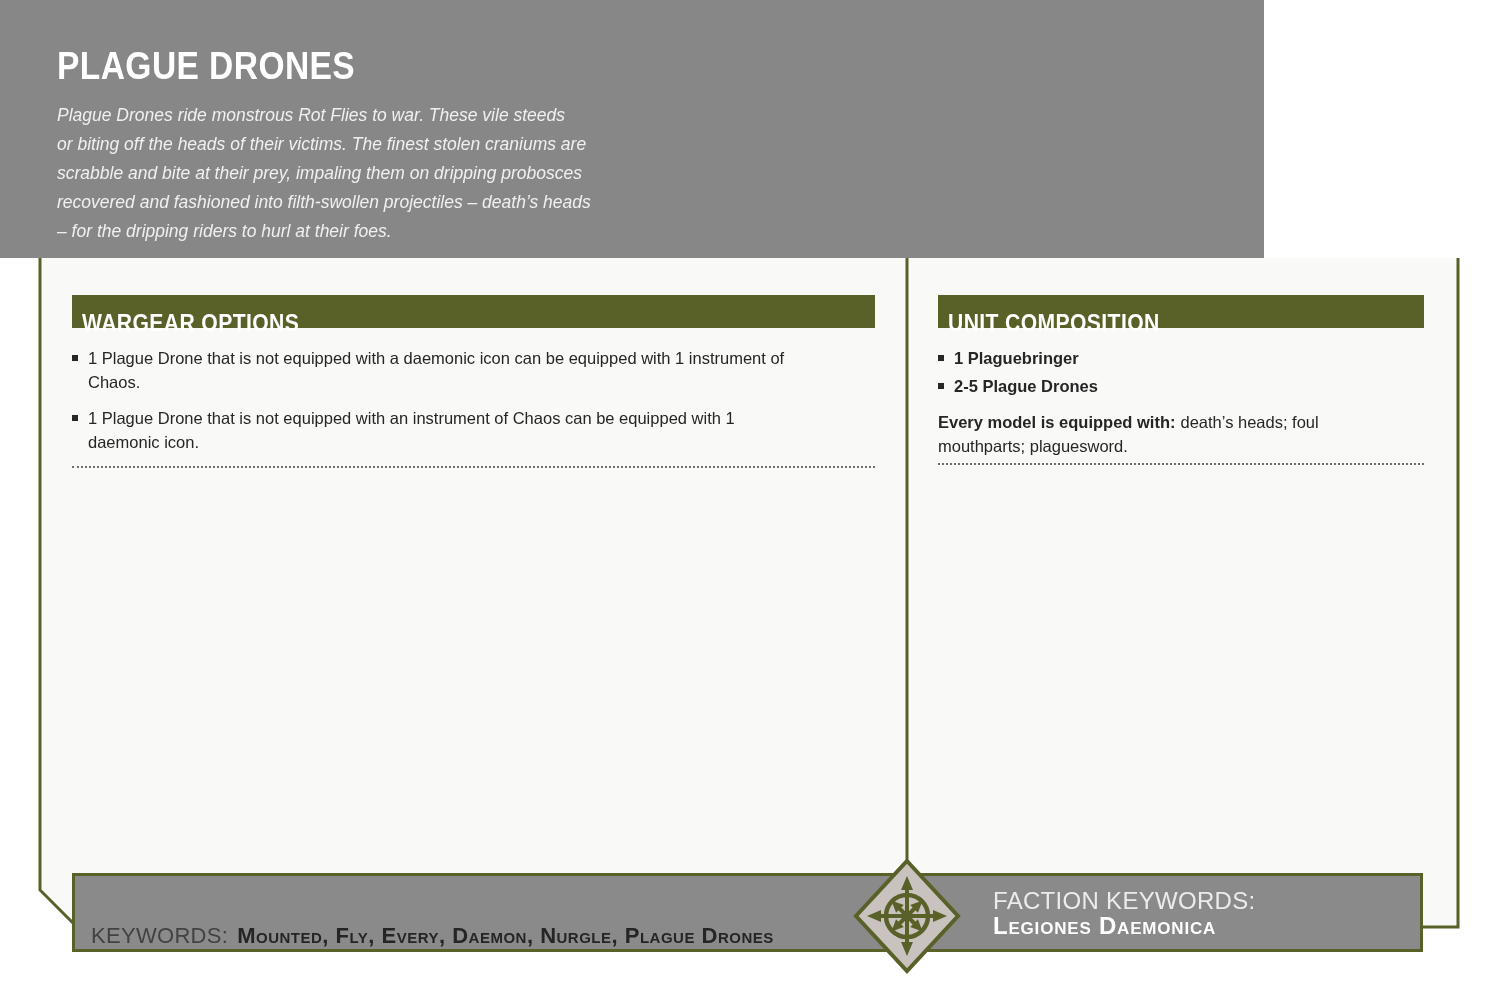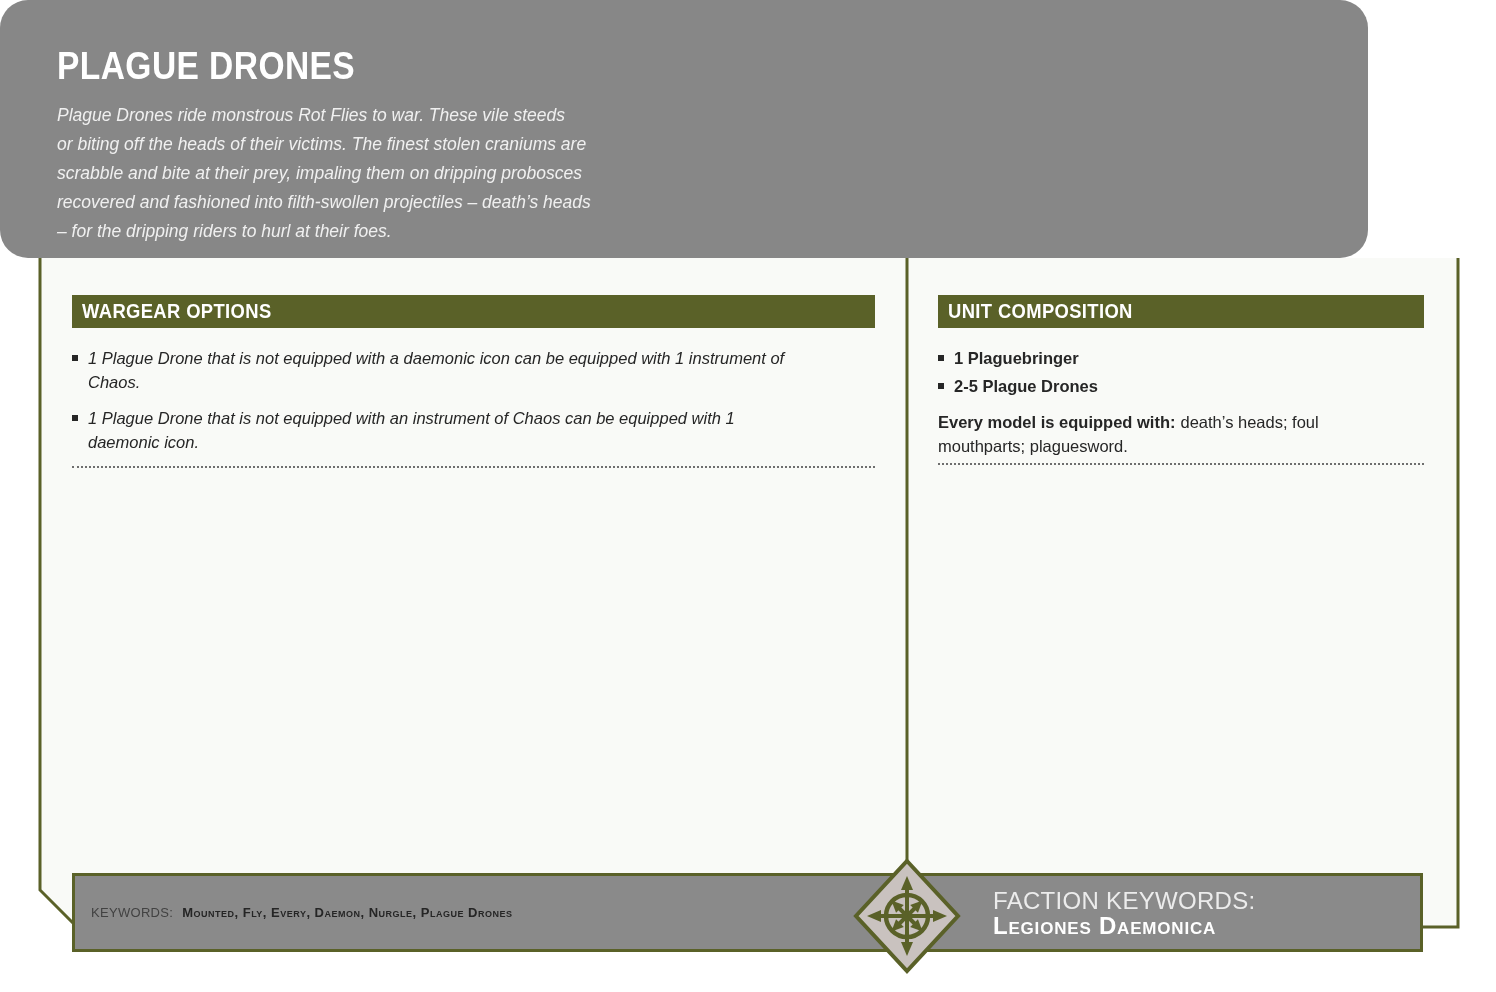--- a/index.html
+++ b/index.html
@@ -10,52 +10,52 @@
     --text-dark:#262626;
     --diamond-fill:#c9c2bf;
   }
   *{margin:0;padding:0;box-sizing:border-box;}
   html,body{background:#fff;}
   .stage{
     position:relative;width:1496px;height:992px;background:#fff;
     font-family:"Liberation Sans", sans-serif;overflow:hidden;
   }
   
-  .header{position:absolute;left:0;top:0;width:1368px;height:258px;background:var(--header-gray);border-radius:28px;}
+  .header{position:absolute;left:0;top:0;width:1264px;height:258px;background:var(--header-gray);}
   .page-title{
     position:absolute;left:57px;top:44px;color:#fff;font-size:39px;font-weight:bold;
     letter-spacing:.5px;white-space:nowrap;transform:scaleX(.86);transform-origin:left;
   }
   .flavor{position:absolute;left:57px;top:101px;color:#f0f0f0;font-style:italic;font-size:17.5px;line-height:29px;}
   .flavor div{white-space:nowrap;}
   
   .card-svg{position:absolute;left:0;top:0;}
   
   .col{position:absolute;top:295px;}
   .col-left{left:72px;width:803px;}
   .col-right{left:938px;width:486px;}
   .section-bar{
-    height:33px;background:var(--olive);color:#fff;font-weight:bold;font-size:20px;
-    line-height:33px;padding:0 10px;letter-spacing:.4px;
+    height:33px;background:var(--olive);color:#fff;font-weight:bold;font-size:23px;
+    line-height:33px;padding:12px 10px;letter-spacing:.4px;
   }
   .cond{display:inline-block;transform:scaleX(.92);transform-origin:left;white-space:nowrap;}
   ul.bullets{list-style:none;margin-top:18px;}
   ul.bullets li{display:flex;gap:10px;font-size:16.5px;line-height:24px;color:var(--text-dark);margin-bottom:12px;}
   ul.bullets .sq{flex:none;width:6px;height:6px;background:var(--text-dark);margin-top:9px;}
-  .col-left ul.bullets .txt{max-width:700px;font-style:italic;}
+  .col-left ul.bullets .txt{max-width:700px;}
   .col-right ul.bullets li{font-weight:bold;margin-bottom:4px;}
   .equip{margin-top:12px;font-size:16.5px;line-height:24px;color:var(--text-dark);max-width:445px;}
   .equip .equip-label{font-weight:bold;margin-right:5px;}
   .dotted{border-bottom:2px dotted #6e6e6e;margin-top:5px;}
   
   .kw-bar{
     position:absolute;left:72px;top:873px;width:1351px;height:79px;
     background:var(--bar-gray);border:3px solid var(--olive);
   }
-  .kw-left{position:absolute;left:16px;top:0;bottom:0;display:flex;align-items:center;font-size:13px;white-space:nowrap;}
+  .kw-left{position:absolute;left:16px;top:0;bottom:0;display:flex;align-items:flex-end;font-size:22px;white-space:nowrap;}
   .kw-label{color:#424242;margin-right:9px;letter-spacing:.3px;}
   .kw-words{font-weight:bold;color:#252525;font-variant:small-caps;letter-spacing:.5px;}
   .fk{position:absolute;left:918px;top:50%;transform:translateY(-50%);font-size:24px;line-height:25px;}
   .fk-label{color:#ececec;letter-spacing:.3px;}
   .fk-name{font-weight:bold;color:#fff;font-variant:small-caps;letter-spacing:.8px;}
   
   .diamond{position:absolute;left:851px;top:857px;}
 </style>
 </head>
 <body>

